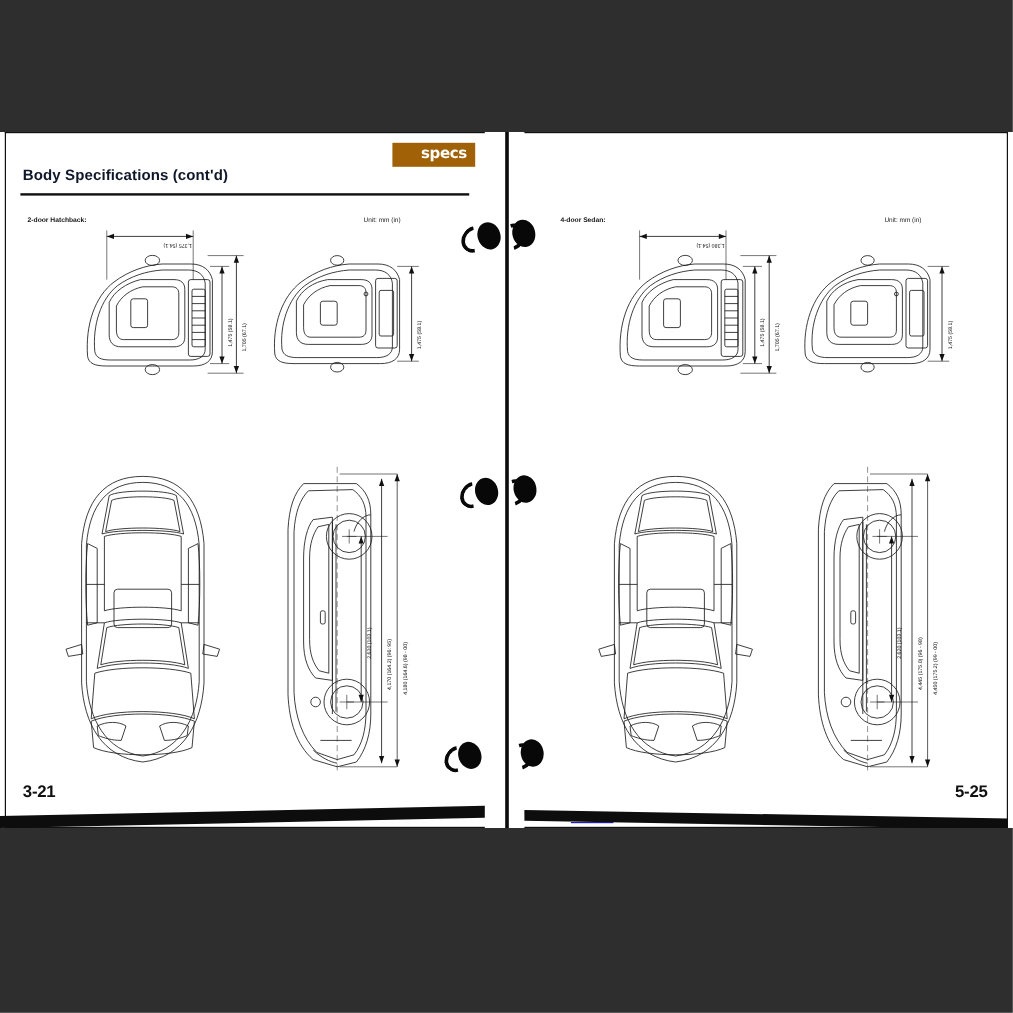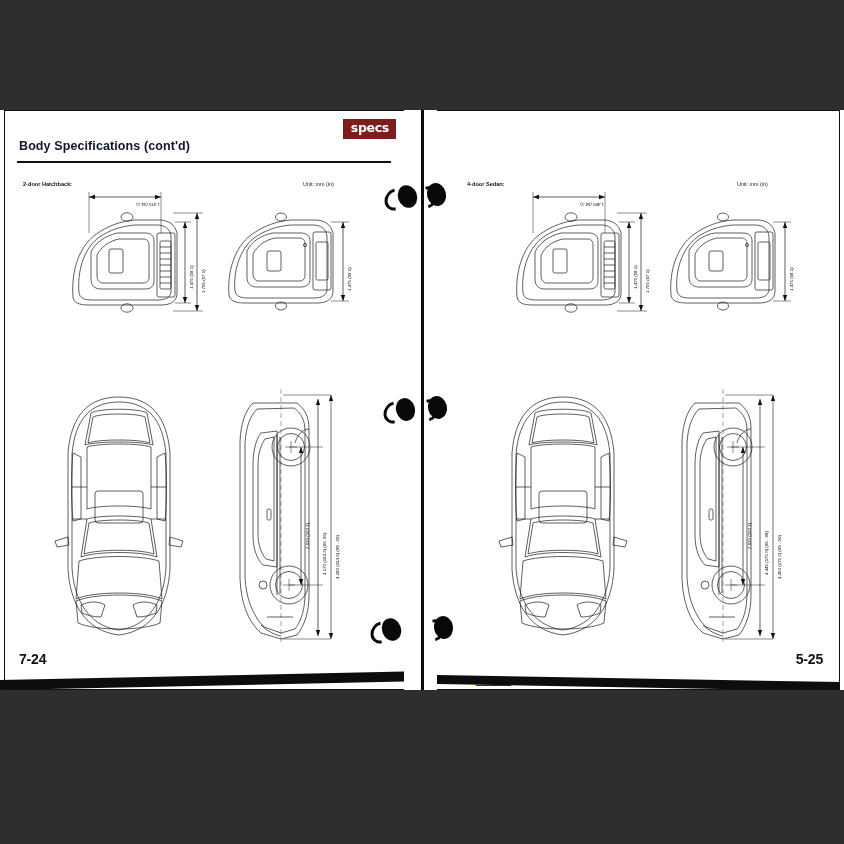--- a/index.html
+++ b/index.html
@@ -22,21 +22,21 @@
 
   
   .page-inner{position:absolute;inset:0;}
 
   
   .page-title{position:absolute;left:14px;top:28px;font-size:12.5px;font-weight:bold;color:#0f172a;letter-spacing:.1px;white-space:nowrap;}
   .title-rule{position:absolute;left:12px;top:50px;height:2.2px;background:#111;}
   .page-left .title-rule{width:374px;}
 
   
-  .specs-logo{position:absolute;right:8px;top:8px;background:#7f1d1d;padding:3px 7px 4px 8px;}
+  .specs-logo{position:absolute;right:8px;top:8px;background:#a16207;padding:3px 7px 4px 24px;}
   .specs-logo span{color:#fff;font-size:12.5px;font-weight:bold;letter-spacing:-.3px;font-family:"DejaVu Sans",sans-serif;line-height:1;display:block;}
 
   
   .variant-label{position:absolute;font-size:5.6px;font-weight:bold;color:#111;white-space:nowrap;}
   .unit-label{position:absolute;font-size:5.4px;color:#222;white-space:nowrap;}
 
   
   .page-num{position:absolute;bottom:22px;font-size:14px;font-weight:bold;color:#111;letter-spacing:-.2px;}
   .page-left .page-num{left:14px;}
   .page-right .page-num{right:16px;}
@@ -255,21 +255,21 @@
             <path d="M108 6 l-2.2 6 h4.4 z" fill="#111" stroke="none"></path>
             <path d="M108 250 l-2.2 -6 h4.4 z" fill="#111" stroke="none"></path>
 
             <line x1="58" y1="0" x2="58" y2="255" stroke-width="0.4" stroke-dasharray="5 3"></line>
           </svg>
           <div class="dim rot90" style="left:82px;top:160px;">2,620 (103.1)</div>
           <div class="dim rot90" style="left:99px;top:186px;">4,170 (164.2) (96: 95)</div>
           <div class="dim rot90" style="left:112px;top:190px;">4,180 (164.6) (98 - 00)</div>
         </div>
 
-        <div class="page-num">7-24</div>
+        <div class="page-num">3-21</div>
 
         <div class="watermark">
           <span>Downloaded from </span><span class="lnk">www.Manualslib.com</span><span> manuals search engine</span>
         </div>
 
       </div>
     </div>
 
     <div class="page page-right">
       <div class="page-inner">

